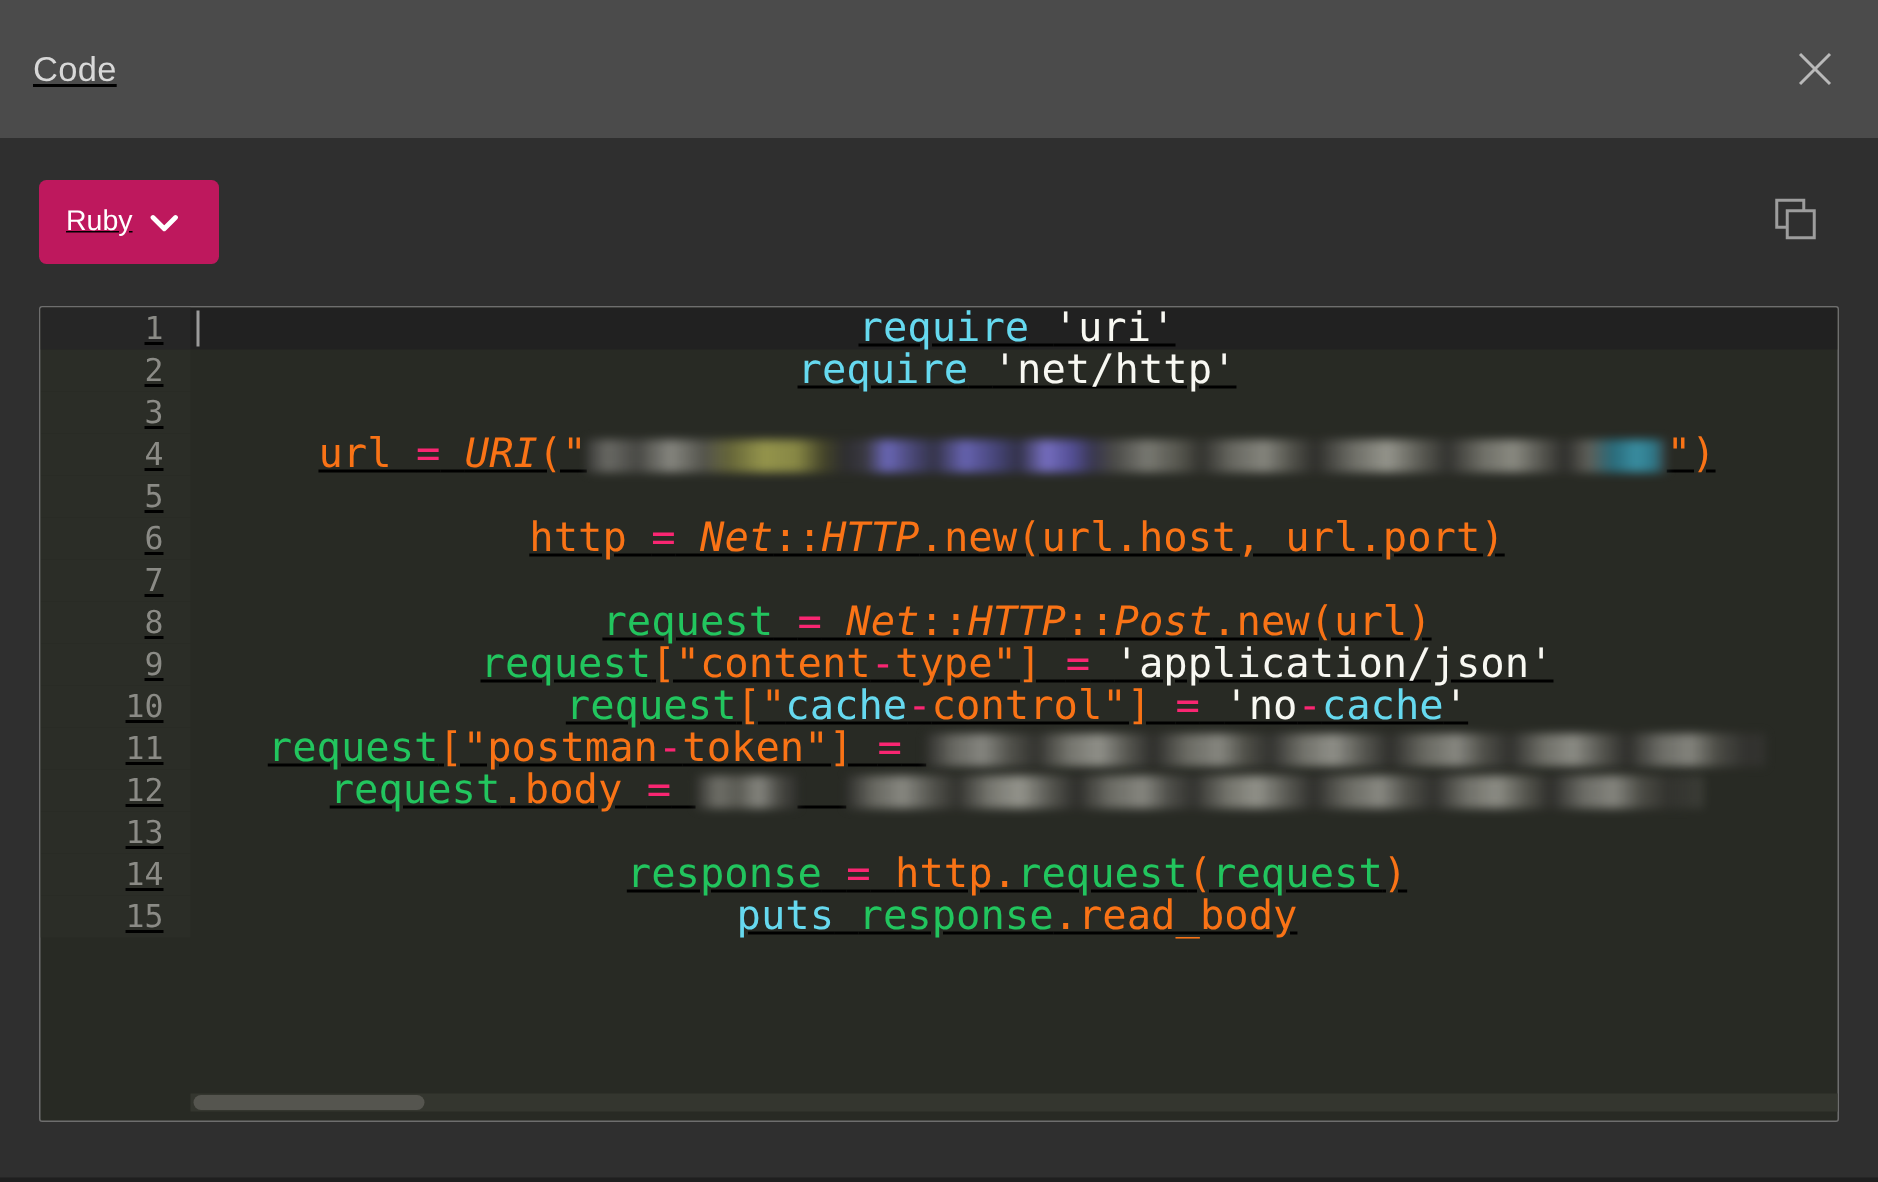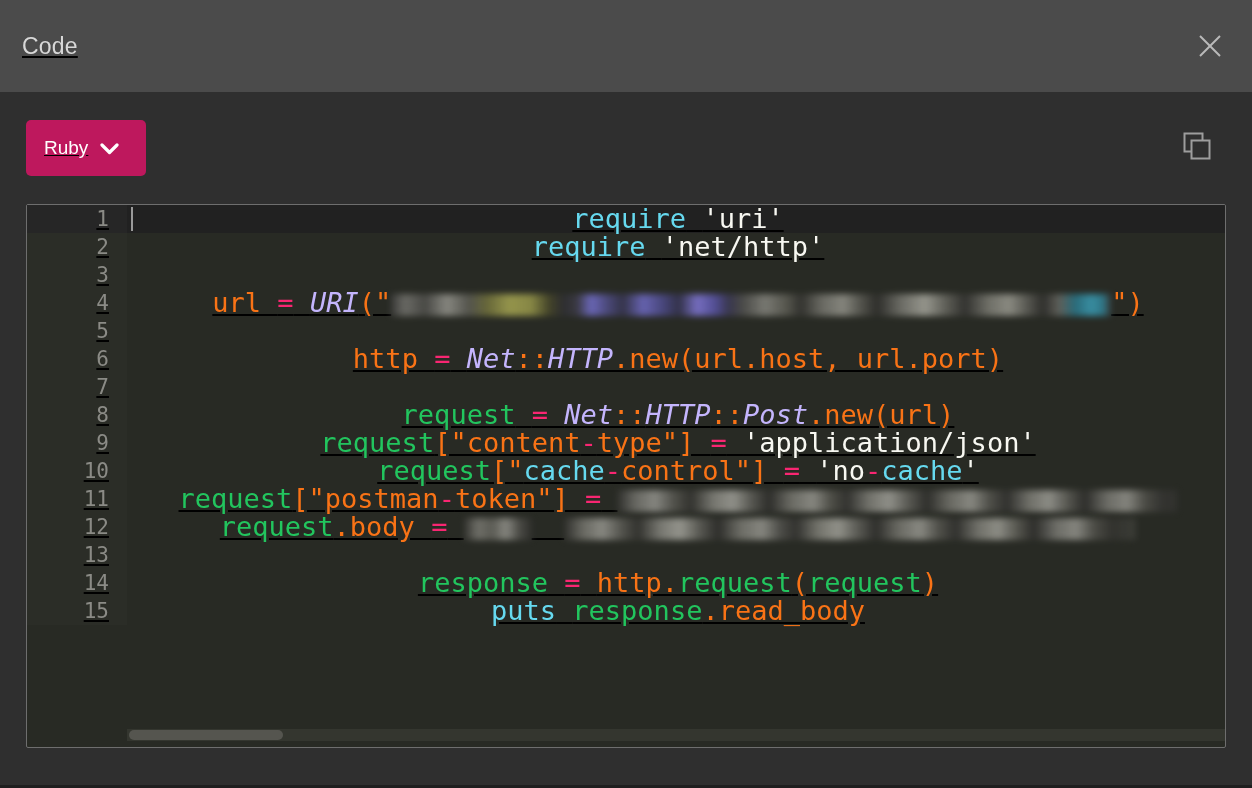--- a/index.html
+++ b/index.html
@@ -164,21 +164,21 @@
     color: #f8f8f2;
     position: relative;
     font-family: "DejaVu Sans Mono", "Liberation Mono", monospace;
     font-size: 27px;
     line-height: 28px;
     text-align: center;
   }
 
   
   .t-kw   { color: #66d9ef; }
-  .t-kwi  { color: #c4b5fd; font-style: italic; }
+  .t-kwi  { color: #f97316; font-style: italic; }
   .t-fn   { color: #22c55e; }
   .t-op   { color: #f92672; }
   .t-str  { color: #f8f8f2; }
   .t-pl   { color: #f97316; }
 
   
   .caret {
     position: absolute;
     left: 4px;
     top: 2px;

